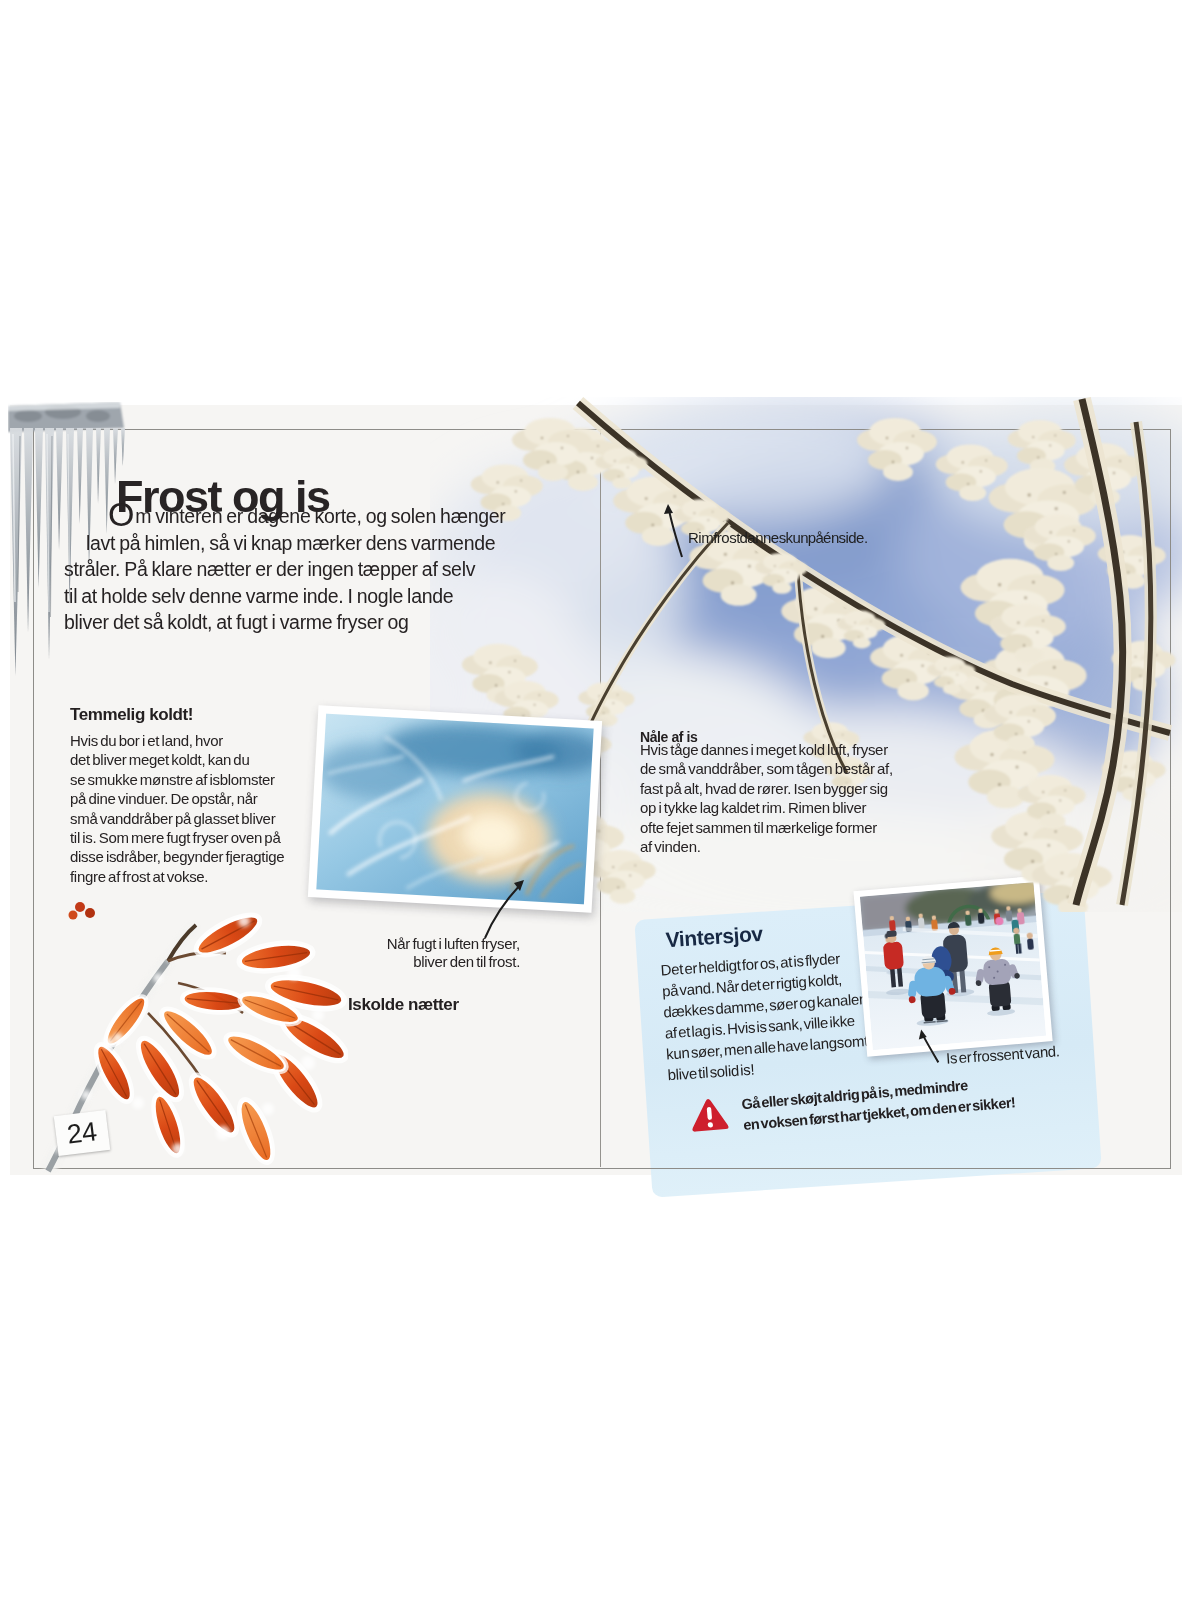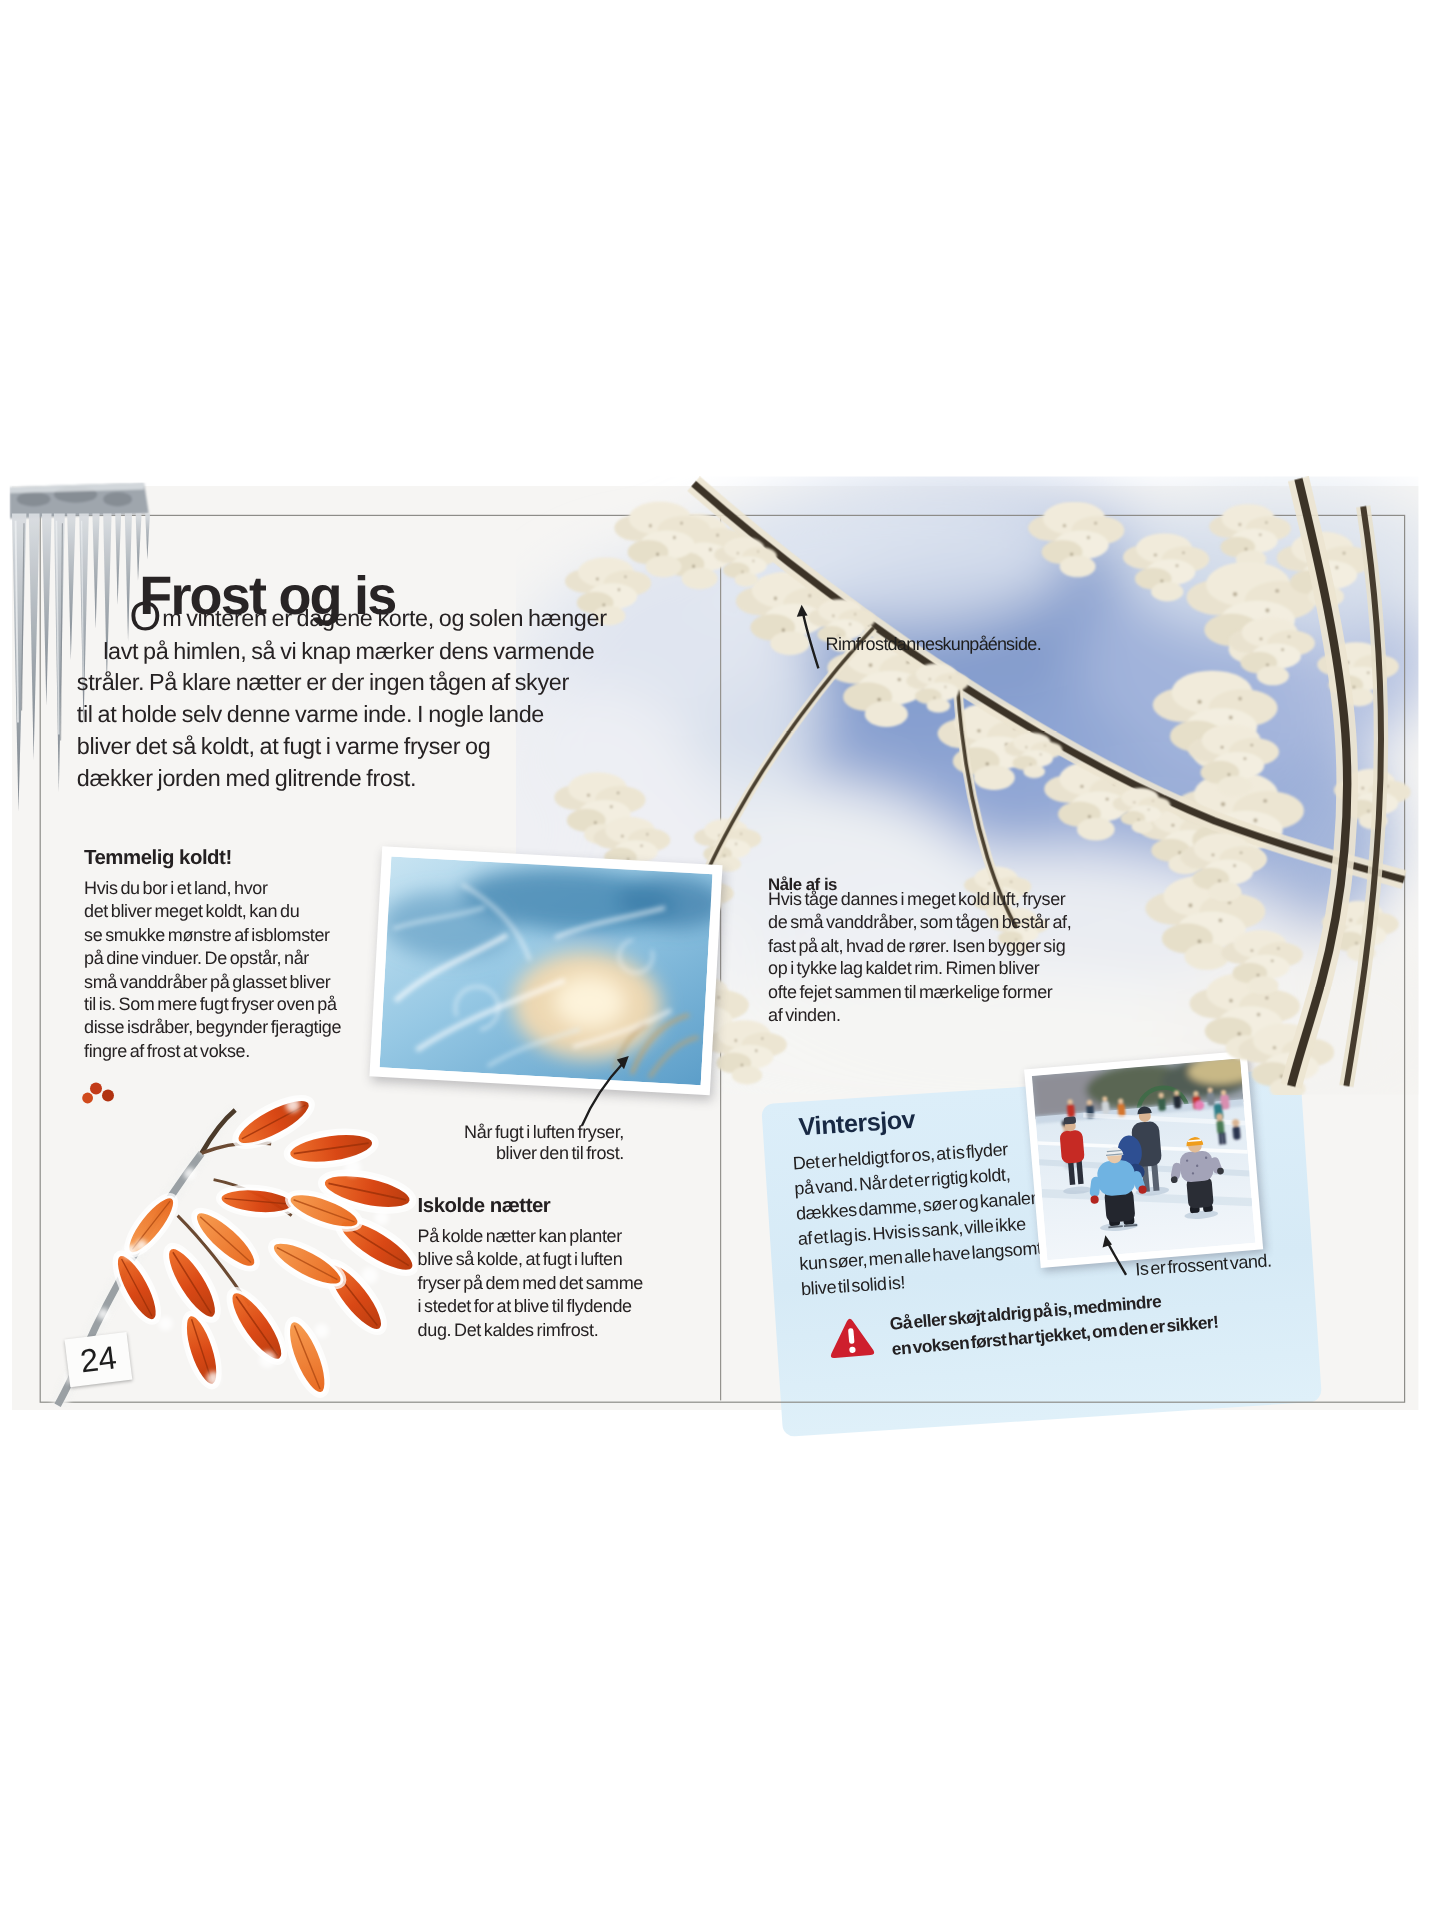--- a/index.html
+++ b/index.html
@@ -349,24 +349,23 @@
     <path d="M60,32 L61.5,170" stroke="#eef1f3" stroke-width="1" opacity="0.7"></path>
     <path d="M12,34 L10,190" stroke="#5f676f" stroke-width="1" opacity="0.5"></path>
     <path d="M44,34 L42.5,215" stroke="#5f676f" stroke-width="1" opacity="0.45"></path>
   </svg>
 
   <h1 class="title">Frost og is</h1>
 
   <div class="intro">
     <span class="iline i0"><span class="dropcap">O</span><span>m vinteren er dagene korte, og solen hænger</span></span>
     <span class="iline i1">lavt på himlen, så vi knap mærker dens varmende</span>
-    <span class="iline i2">stråler. På klare nætter er der ingen tågen af skyer</span>
+    <span class="iline i2">stråler. På klare nætter er der ingen tæpper af selv</span>
     <span class="iline i3">til at holde selv denne varme inde. I nogle lande</span>
     <span class="iline i4">bliver det så koldt, at fugt i varme fryser og</span>
-    <span class="iline i5">dækker jorden med glitrende frost.</span>
   </div>
 
   <div class="sec-head" id="temmelig-h">Temmelig koldt!</div>
   <div class="sec-body" id="temmelig-b">Hvis du bor i et land, hvor
 det bliver meget koldt, kan du
 se smukke mønstre af isblomster
 på dine vinduer. De opstår, når
 små vanddråber på glasset bliver
 til is. Som mere fugt fryser oven på
 disse isdråber, begynder fjeragtige
@@ -413,25 +412,20 @@
   </div>
 
   <svg class="cap-arrow" width="75" height="78" viewBox="0 0 75 78">
     <path d="M17,71 C25,52 38,33 52,18" fill="none" stroke="#1d1d1d" stroke-width="2"></path>
     <path d="M56,13 L46,16 L52,24 Z" fill="#1d1d1d"></path>
   </svg>
   <div class="frost-cap">Når fugt i luften fryser,
 bliver den til frost.</div>
 
   <div class="sec-head" id="iskolde-h">Iskolde nætter</div>
-  <div class="sec-body" id="iskolde-b">På kolde nætter kan planter
-blive så kolde, at fugt i luften
-fryser på dem med det samme
-i stedet for at blive til flydende
-dug. Det kaldes rimfrost.</div>
 
   <svg class="leaves" width="330" height="300" viewBox="0 0 330 300">
     <defs>
       <linearGradient id="leafg" x1="0" y1="0" x2="1" y2="0">
         <stop offset="0" stop-color="#f07028"></stop>
           <stop offset="0.55" stop-color="#d8430e"></stop>
           <stop offset="1" stop-color="#b83608"></stop>
       </linearGradient>
       <linearGradient id="leafg2" x1="0" y1="0" x2="1" y2="0">
         <stop offset="0" stop-color="#f79a4c"></stop>

